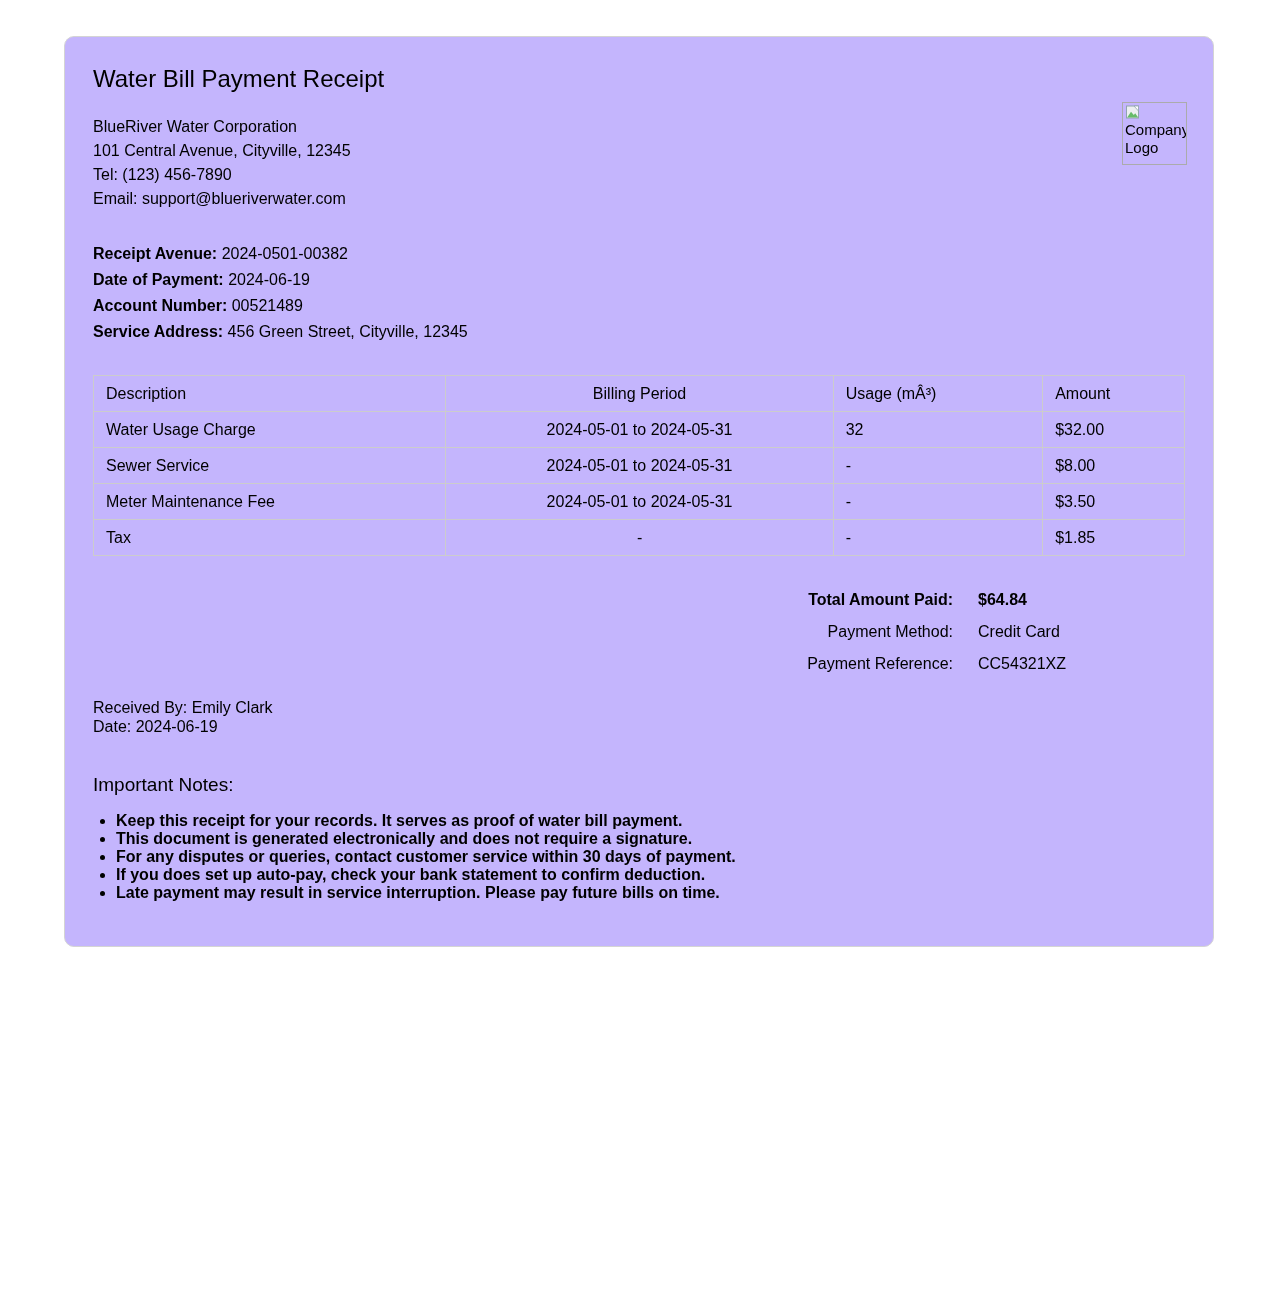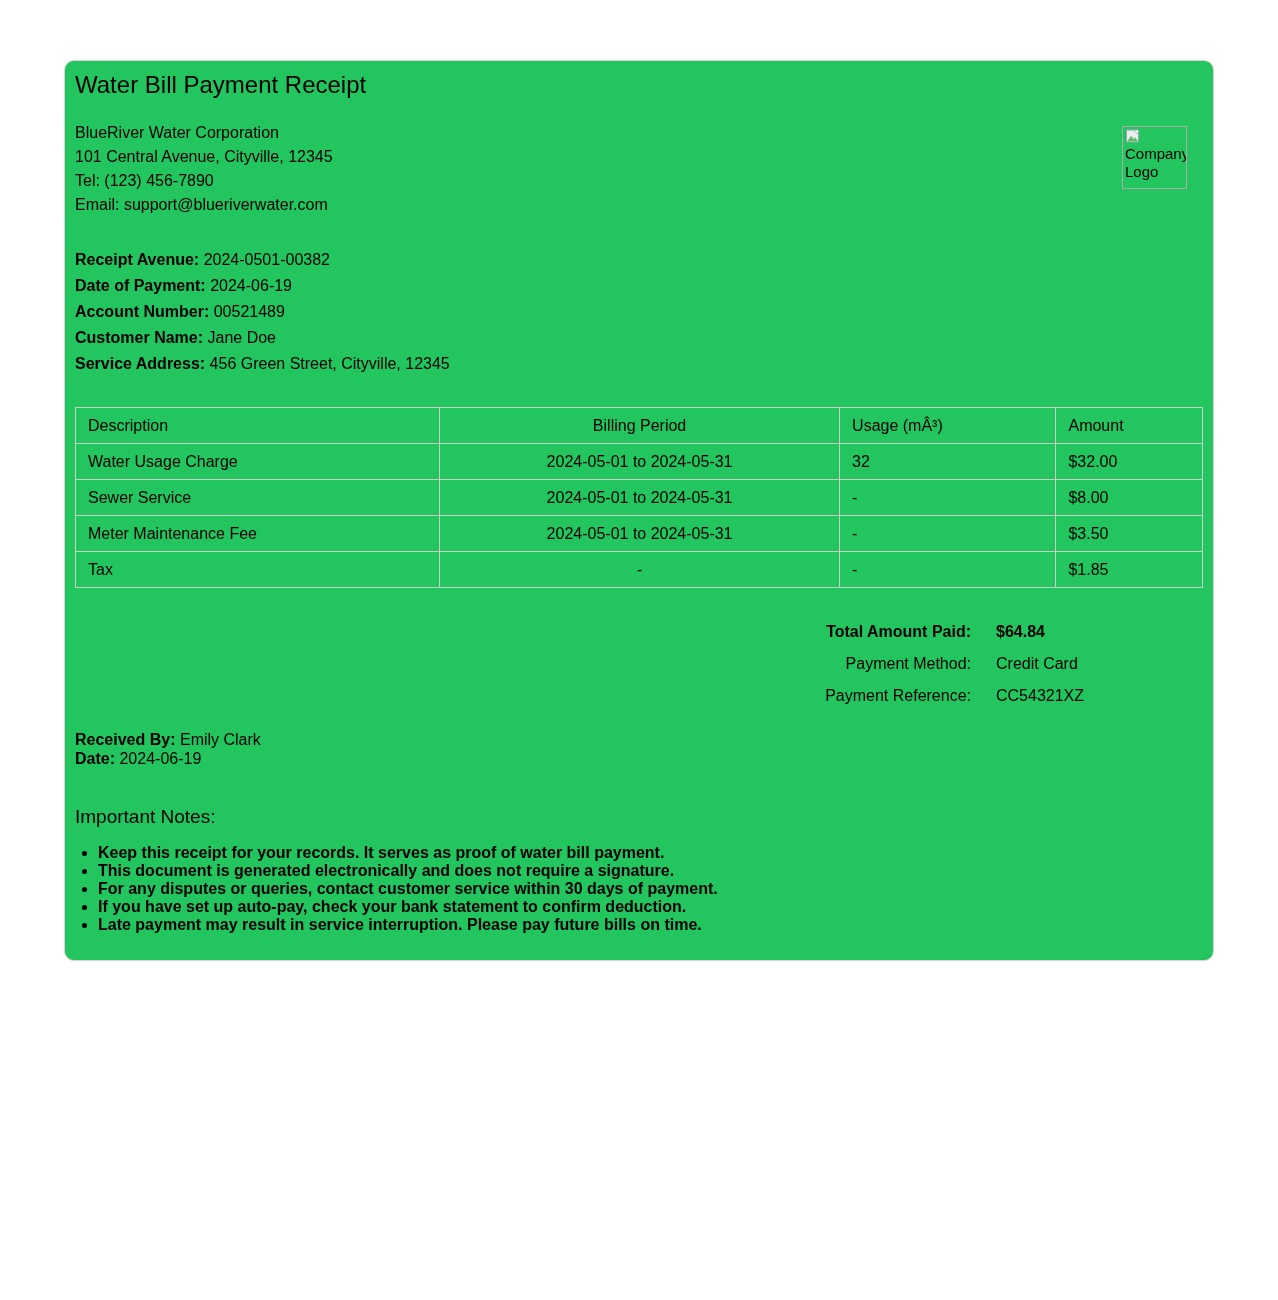--- a/index.html
+++ b/index.html
@@ -11,26 +11,26 @@
     color: #000000;
     font-size: 16px;
   }
   .page {
     width: 1278px;
     min-height: 1300px;
     background: #ffffff;
   }
   .card {
     position: relative;
-    margin: 60px 64px 0 64px;
+    margin: 36px 64px 0 64px;
     width: 1150px;
     border: 1px solid #d4d4d4;
     border-radius: 10px;
-    padding: 10px;
-    background: #22c55e;
+    padding: 28px;
+    background: #c4b5fd;
   }
   h1.title {
     font-size: 24px;
     font-weight: 400;
     line-height: 1.15;
     margin: 0 0 22px 0;
   }
   
   .logo-box {
     position: absolute;
@@ -94,21 +94,21 @@
     text-align: left;
   }
   .summary-row.total .summary-label,
   .summary-row.total .summary-value {
     font-weight: 700;
   }
   .received {
     margin: 18px 0 0 0;
     line-height: 19px;
   }
-  .received b { font-weight: 700; }
+  .received b { font-weight: 400; }
   h3.notes-heading {
     margin: 38px 0 16px 0;
     font-size: 19px;
     font-weight: 400;
     line-height: 22px;
   }
   ul.notes-list {
     margin: 0 0 16px 0;
     padding: 0 0 0 23px;
     line-height: 18px;
@@ -139,21 +139,20 @@
       <span>BlueRiver Water Corporation</span><br>
       <span>101 Central Avenue, Cityville, 12345</span><br>
       <span>Tel: (123) 456-7890</span><br>
       <span>Email: support@blueriverwater.com</span>
     </p>
 
     <div class="receipt-info">
       <div><b>Receipt Avenue:</b> <span>2024-0501-00382</span></div>
       <div><b>Date of Payment:</b> <span>2024-06-19</span></div>
       <div><b>Account Number:</b> <span>00521489</span></div>
-      <div><b>Customer Name:</b> <span>Jane Doe</span></div>
       <div><b>Service Address:</b> <span>456 Green Street, Cityville, 12345</span></div>
     </div>
 
     <table class="charges">
       <thead>
         <tr>
           <th>Description</th>
           <th>Billing Period</th>
           <th>Usage (mÂ³)</th>
           <th>Amount</th>
@@ -206,18 +205,18 @@
       <b>Received By:</b> <span>Emily Clark</span><br>
       <b>Date:</b> <span>2024-06-19</span>
     </p>
 
     <h3 class="notes-heading">Important Notes:</h3>
 
     <ul class="notes-list">
       <li>Keep this receipt for your records. It serves as proof of water bill payment.</li>
       <li>This document is generated electronically and does not require a signature.</li>
       <li>For any disputes or queries, contact customer service within 30 days of payment.</li>
-      <li>If you have set up auto-pay, check your bank statement to confirm deduction.</li>
+      <li>If you does set up auto-pay, check your bank statement to confirm deduction.</li>
       <li>Late payment may result in service interruption. Please pay future bills on time.</li>
     </ul>
 
   </div>
 </div>
 
 </body></html>

